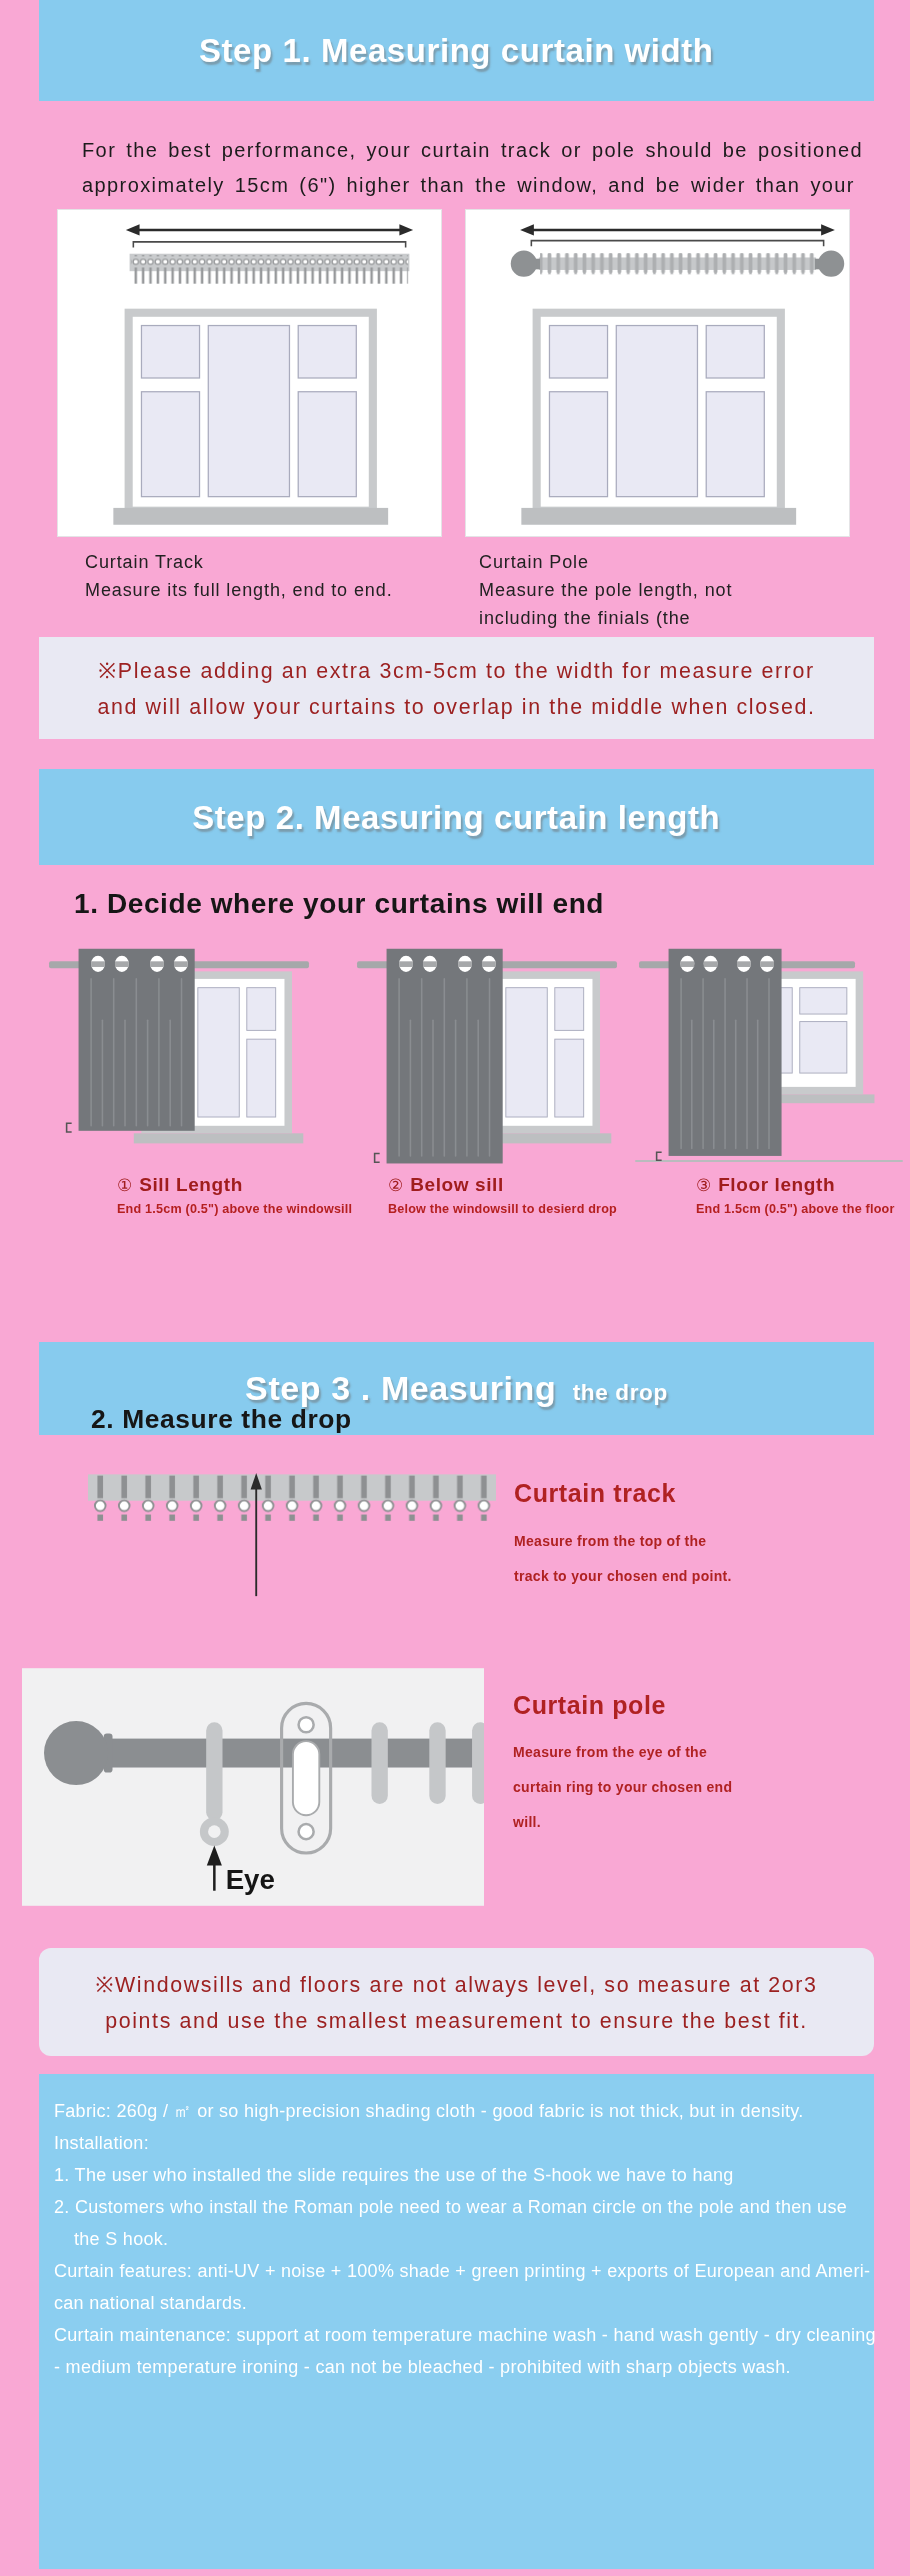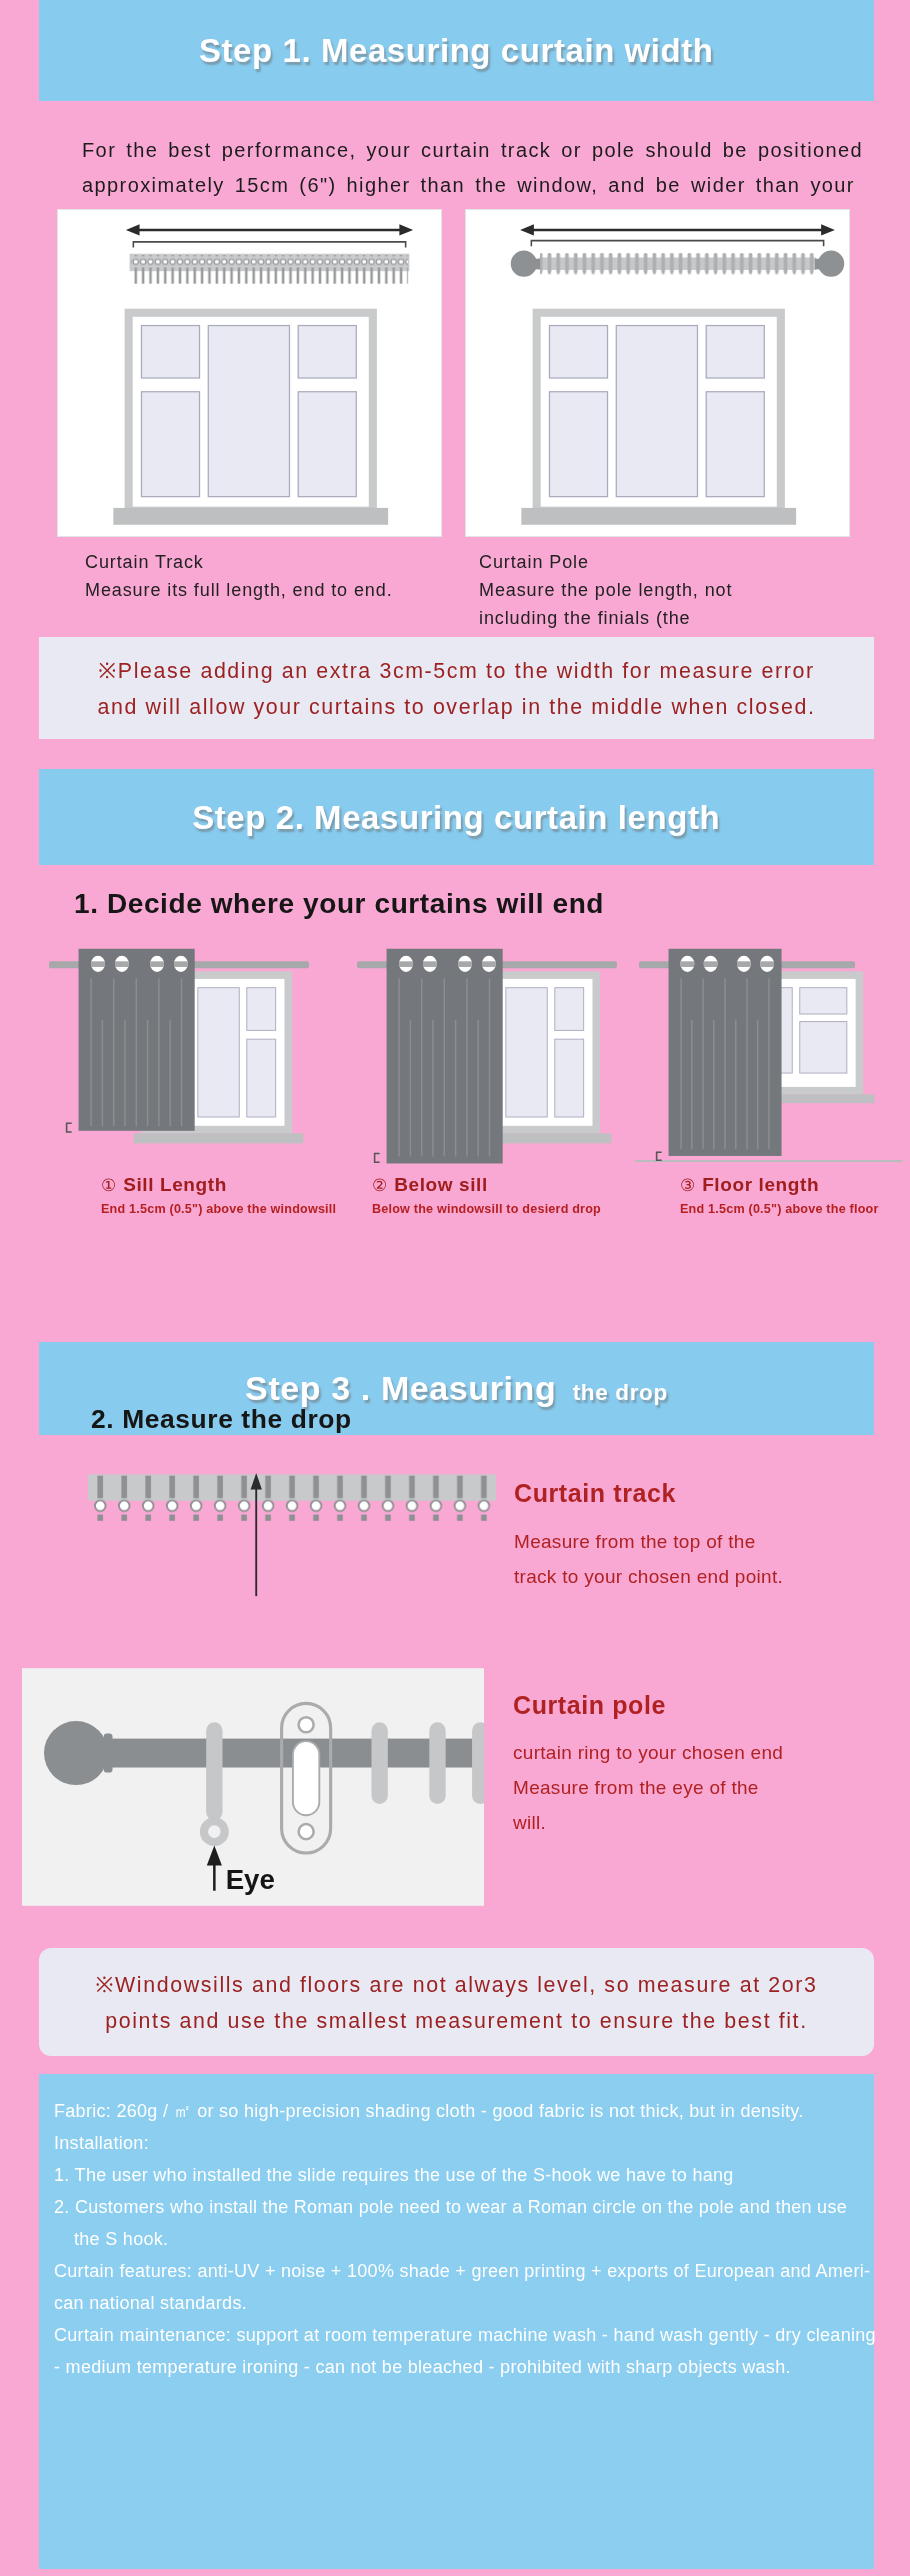--- a/index.html
+++ b/index.html
@@ -33,32 +33,32 @@
   #note1{top:637px;height:102px;padding-top:16.4px;}
   #note2{top:1948px;height:108px;padding-top:19px;border-radius:12px;}
   
   .section-heading{position:absolute;font-weight:bold;color:#161616;white-space:nowrap;}
   #h-step2{left:74px;top:888px;font-size:28px;letter-spacing:0.6px;}
   #h-step3{left:91px;top:1404px;font-size:26.4px;letter-spacing:0.6px;}
   
   .s2fig{position:absolute;top:945px;width:270px;height:226px;}
   #fig-sill{left:44px;} #fig-below{left:352px;} #fig-floor{left:634px;}
   .s2fig svg{display:block;width:100%;height:100%;}
-  .s2cap{position:absolute;top:1174px;white-space:nowrap;}
+  .s2cap{position:absolute;top:1174px;white-space:nowrap;margin-left:16px;}
   #cap-sill{left:101px;} #cap-below{left:372px;} #cap-floor{left:680px;}
   .s2cap .t{font-size:19px;font-weight:bold;color:var(--caption_title_red,#A01D1D);letter-spacing:0.6px;}
   .s2cap .num{font-size:17px;font-weight:normal;margin-right:6.3px;}
   .s2cap .d{font-size:12.6px;font-weight:bold;color:var(--caption_desc_red,#B52020);margin-top:6.3px;letter-spacing:0.2px;}
   
   #fig-track3{position:absolute;left:88px;top:1469px;width:408px;height:130px;}
   #fig-pole3{position:absolute;left:22px;top:1668px;width:462px;height:238px;}
   #fig-track3 svg,#fig-pole3 svg{display:block;width:100%;height:100%;}
   .red-title{position:absolute;font-size:25px;font-weight:bold;color:var(--heading_red,#B02222);letter-spacing:0.6px;white-space:nowrap;}
   #track3-title{left:514px;top:1479px;} #pole3-title{left:513px;top:1691px;}
-  .red-lines{position:absolute;font-size:19px;font-weight:normal;color:var(--heading_red,#B02222);
+  .red-lines{position:absolute;font-size:14px;font-weight:bold;color:var(--heading_red,#B02222);
              line-height:35px;letter-spacing:0.3px;white-space:nowrap;}
   #track3-lines{left:514px;top:1524px;} #pole3-lines{left:513px;top:1735px;}
   
   .details{position:absolute;left:39px;top:2074px;width:835px;height:495px;
            background:var(--bottom_blue,#8BCEF0);color:#fff;font-size:18px;line-height:32px;
            padding:21.4px 15px 0 15px;box-sizing:border-box;letter-spacing:0.3px;}
   .details .line{white-space:nowrap;}
   .details .indent{padding-left:20px;}
   svg text{font-family:"Liberation Sans",sans-serif;}
 </style>
@@ -353,22 +353,22 @@
       </g>
       <g>
         <line x1="306" y1="354" x2="306" y2="294" stroke="#1E1E1E" stroke-width="4"></line>
         <polygon points="306,282 294,314 318,314" fill="#1E1E1E"></polygon>
       </g>
       <text x="324" y="352" font-size="44" font-weight="bold" fill="#151515">Eye</text>
     </svg>
   </div>
   <div class="red-title" id="pole3-title">Curtain pole</div>
   <div class="red-lines" id="pole3-lines">
+    <div>Measure from the eye of the</div>
     <div>curtain ring to your chosen end</div>
-    <div>Measure from the eye of the</div>
     <div>will.</div>
   </div>
 
   <div class="note" id="note2">
     <div>※Windowsills and floors are not always level, so measure at 2or3</div>
     <div>points and use the smallest measurement to ensure the best fit.</div>
   </div>
 
   <div class="details">
     <div class="line">Fabric: 260g / ㎡ or so high-precision shading cloth - good fabric is not thick, but in density.</div>

